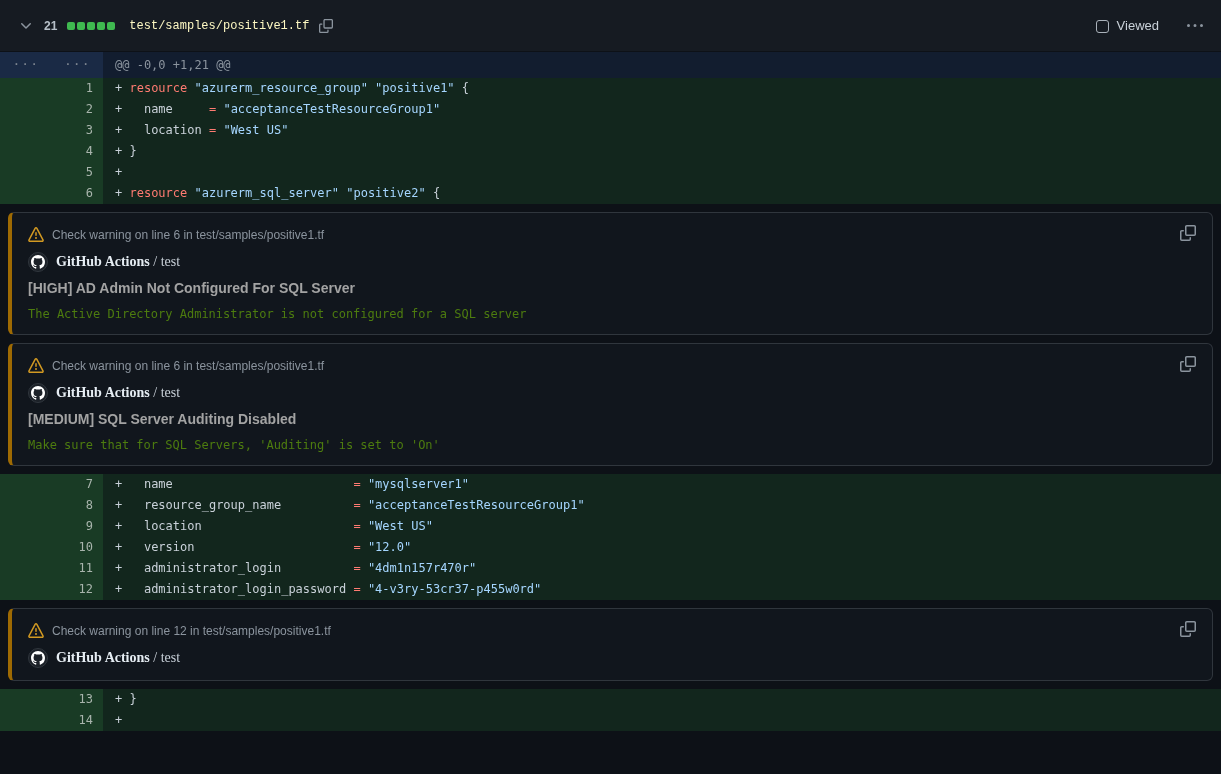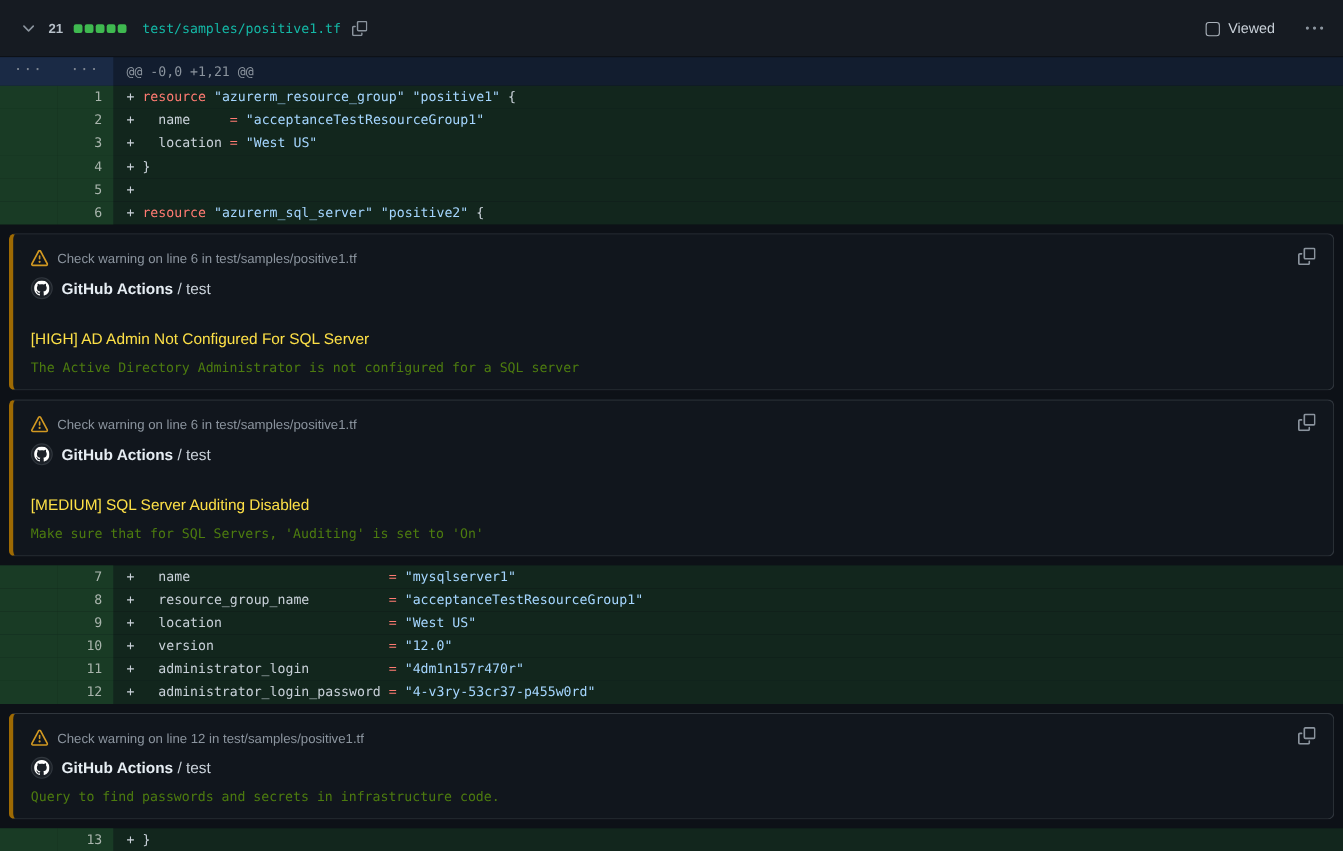--- a/index.html
+++ b/index.html
@@ -15,21 +15,21 @@
   
   .file-header {
     height:52px; background:#161b22; display:flex; align-items:center;
     padding:0 16px; gap:8px; border-bottom:1px solid #0d1117;
   }
   .icon-btn { background:none; border:none; padding:2px; display:flex; align-items:center; cursor:pointer; color:#8b949e; }
   .icon-btn svg { display:block; }
   .adds { font-size:12px; font-weight:700; color:#b7c0c9; }
   .diffstat { display:flex; gap:2px; margin:0 6px 0 2px; }
   .ds { width:8px; height:8px; border-radius:2px; background:#3fb950; display:inline-block; }
-  .filename { font-size:12px; color:#14b8a6; }
+  .filename { font-size:12px; color:#fef9c3;font-family:Liberation Mono, monospace; }
   .header-right { margin-left:auto; display:flex; align-items:center; gap:20px; }
   .viewed { display:flex; align-items:flex-end; gap:8px; font-size:13px; color:#c9d1d9; background:none; border:none; cursor:pointer; }
   .cb { width:13px; height:13px; border:1px solid #aab2bb; border-radius:3px; display:inline-block; background:transparent; }
 
   
   .hunk-row { display:flex; height:26px; background:#121d2f; }
   .hunk-gut { width:103px; background:#1a2a45; display:flex; height:100%; cursor:pointer; }
   .hunk-gut span { width:51.5px; text-align:center; color:#7d8590; font-size:13px; line-height:24px; letter-spacing:1px; }
   .hunk-text { color:#8b949e; font-size:12px; line-height:26px; padding-left:12px; }
 
@@ -50,27 +50,27 @@
   .marker { color:#c9d1d9; }
 
   
   .annotation {
     margin:8px; background:#11161d; border:1px solid #30363d;
     border-left:4px solid #9e6a03; border-radius:6px; padding:12px 16px;
   }
   .ann-head { display:flex; align-items:center; gap:8px; font-size:12px; color:#8b949e; line-height:16px; }
   .warn-ic { display:flex; flex:none; }
   .copy-ic { margin-left:auto; background:none; border:none; padding:0; cursor:pointer; display:flex; }
-  .ann-src { display:flex; align-items:center; gap:8px; margin-top:8px; font-size:14px; line-height:20px; color:#c9d1d9; }
+  .ann-src { display:flex; align-items:center; gap:8px; margin-top:8px; font-size:14px; line-height:20px; color:#c9d1d9;font-family:Liberation Serif, serif; }
   .gh-avatar {
     width:20px; height:20px; border-radius:50%; background:#1c2128;
     border:1px solid #30363d; display:flex; align-items:center; justify-content:center; flex:none;
   }
   .src-bold { font-weight:700; color:#e6edf3; }
-  .ann-title { margin-top:26px; font-size:14px; line-height:20px; font-weight:400; color:#fde047; }
+  .ann-title { margin-top:6px; font-size:14px; line-height:20px; font-weight:700; color:#a3a3a3; }
   .ann-msg {
     margin-top:8px; font-size:12px; line-height:16px; color:#4d7c0f;
     font-family:"DejaVu Sans Mono","Liberation Mono",monospace;
   }
 </style>
 </head>
 <body>
 
 <div class="page">
 
@@ -264,21 +264,20 @@
       </button>
     </div>
     <div class="ann-src">
       <span class="gh-avatar">
         <svg width="14" height="14" viewBox="0 0 16 16" fill="#ffffff">
             <path d="M8 0C3.58 0 0 3.58 0 8c0 3.54 2.29 6.53 5.47 7.59.4.07.55-.17.55-.38 0-.19-.01-.82-.01-1.49-2.01.37-2.53-.49-2.69-.94-.09-.23-.48-.94-.82-1.13-.28-.15-.68-.52-.01-.53.63-.01 1.08.58 1.23.82.72 1.21 1.87.87 2.33.66.07-.52.28-.87.51-1.07-1.78-.2-3.64-.89-3.64-3.95 0-.87.31-1.59.82-2.15-.08-.2-.36-1.02.08-2.12 0 0 .67-.21 2.2.82.64-.18 1.32-.27 2-.27s1.36.09 2 .27c1.53-1.04 2.2-.82 2.2-.82.44 1.1.16 1.92.08 2.12.51.56.82 1.27.82 2.15 0 3.07-1.87 3.75-3.65 3.95.29.25.54.73.54 1.48 0 1.07-.01 1.93-.01 2.2 0 .21.15.46.55.38A8.012 8.012 0 0 0 16 8c0-4.42-3.58-8-8-8z"></path>
           </svg>
       </span>
       <span><span class="src-bold">GitHub Actions</span><span> / test</span></span>
     </div>
-    <div class="ann-msg">Query to find passwords and secrets in infrastructure code.</div>
   </section>
 
   <div class="d-section">
       <div class="d-row">
         <div class="gut"></div>
         <div class="gut">13</div>
         <div class="code"><span class="marker">+ </span><span>}</span></div>
       </div>
       <div class="d-row">
         <div class="gut"></div>

